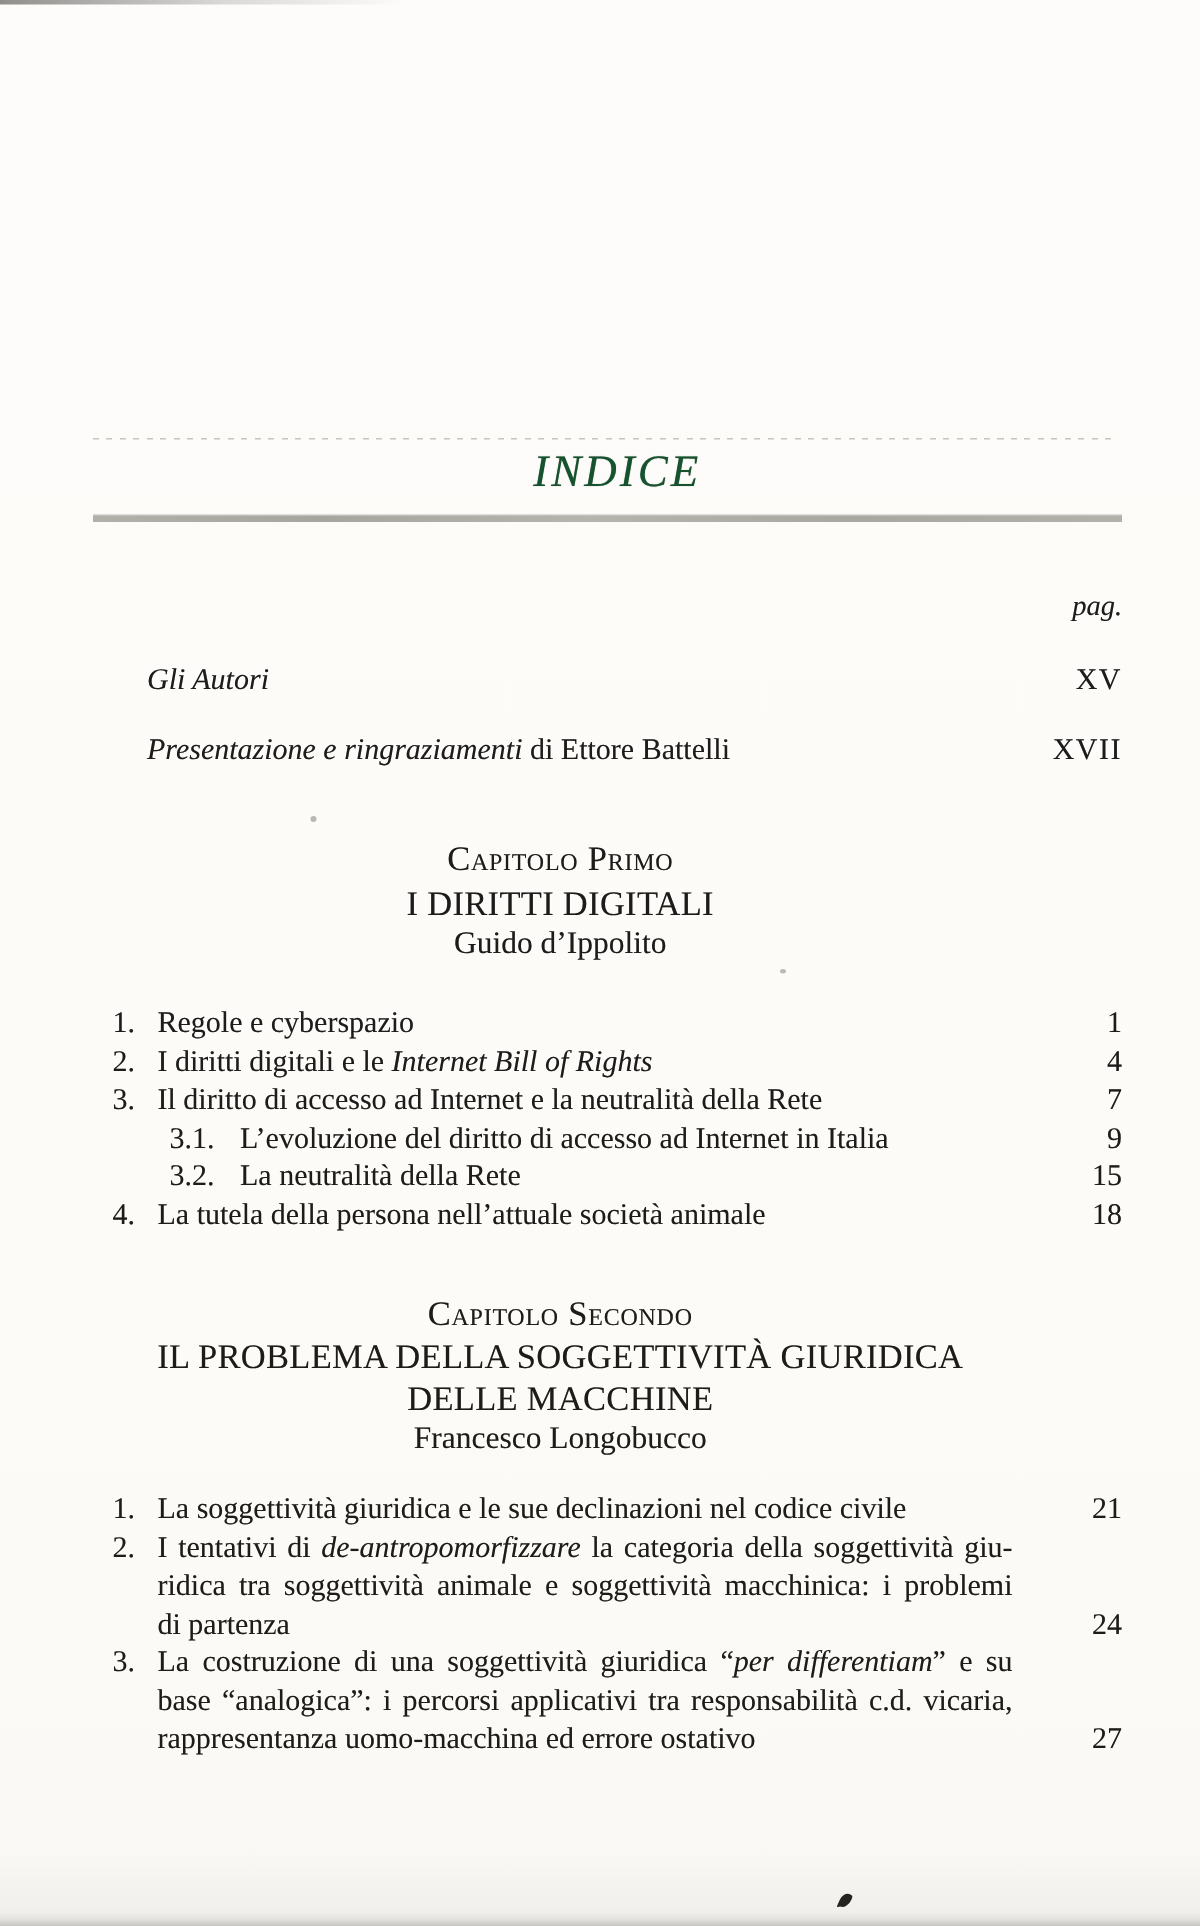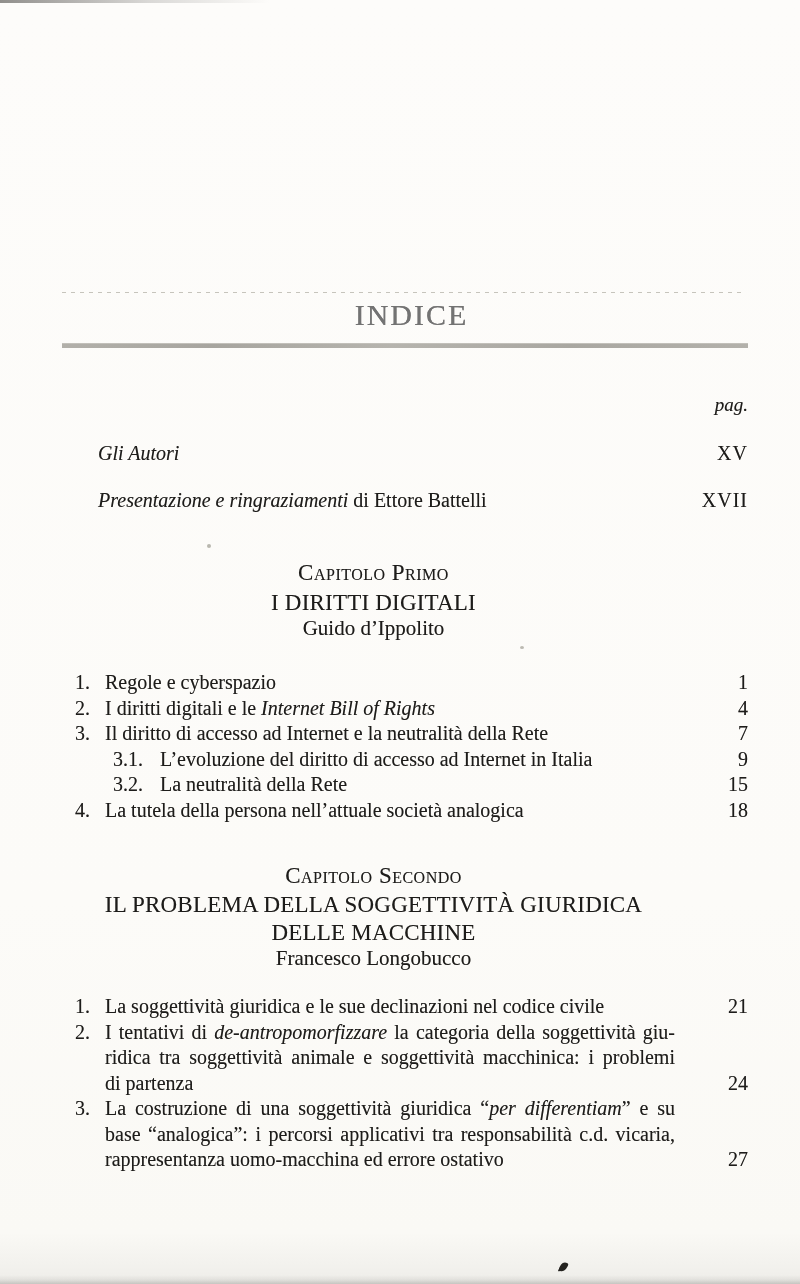--- a/index.html
+++ b/index.html
@@ -19,21 +19,21 @@
     top:292px;left:-13px;right:5px;height:1px;position:absolute;
     background:repeating-linear-gradient(90deg,#c6c4bc 0 4px,rgba(198,196,188,0) 4px 9px);
   }
   .rule-band{
     top:343px;left:-13px;right:0;height:4px;position:absolute;
     background:linear-gradient(90deg,#b2b0aa,#a7a59f 22%,#b6b4ae 48%,#a9a7a1 74%,#b3b1ab);
     border-top:1px solid #c2c0ba;
   }
   .indice-title{
     top:299px;text-align:center;font-size:30px;line-height:32px;
-    letter-spacing:2px;color:#737373;text-shadow:0 0 .6px rgba(32,31,29,.55);
+    letter-spacing:2px;color:#14532d;text-shadow:0 0 .6px rgba(32,31,29,.55);font-style:italic;
   }
 
   .pag-label{top:394px;text-align:right;font-style:italic;font-size:19px;line-height:22px;}
 
   .fm{display:flex;justify-content:space-between;align-items:baseline;
       font-size:20px;line-height:24px;position:absolute;left:0;right:0;margin-left:23px;}
   .fm .fm-page{letter-spacing:1px;}
   .fm1{top:441px;} .fm2{top:488px;}
 
   .chapter-head{position:absolute;left:0;width:597px;text-align:center;}
@@ -129,21 +129,21 @@
       <div class="entry sub">
         <span class="num">3.2.</span>
         <div class="etext">
           <div class="line"><span>La neutralità della Rete</span></div>
         </div>
         <span class="epage">15</span>
       </div>
       <div class="entry">
         <span class="num">4.</span>
         <div class="etext">
-          <div class="line"><span>La tutela della persona nell’attuale società analogica</span></div>
+          <div class="line"><span>La tutela della persona nell’attuale società animale</span></div>
         </div>
         <span class="epage">18</span>
       </div>
     </div>
 
   <div class="chapter-head kicker k2">Capitolo Secondo</div>
   <div class="chapter-head ch-title t2">
     <div>IL PROBLEMA DELLA SOGGETTIVITÀ GIURIDICA</div>
     <div>DELLE MACCHINE</div>
   </div>

